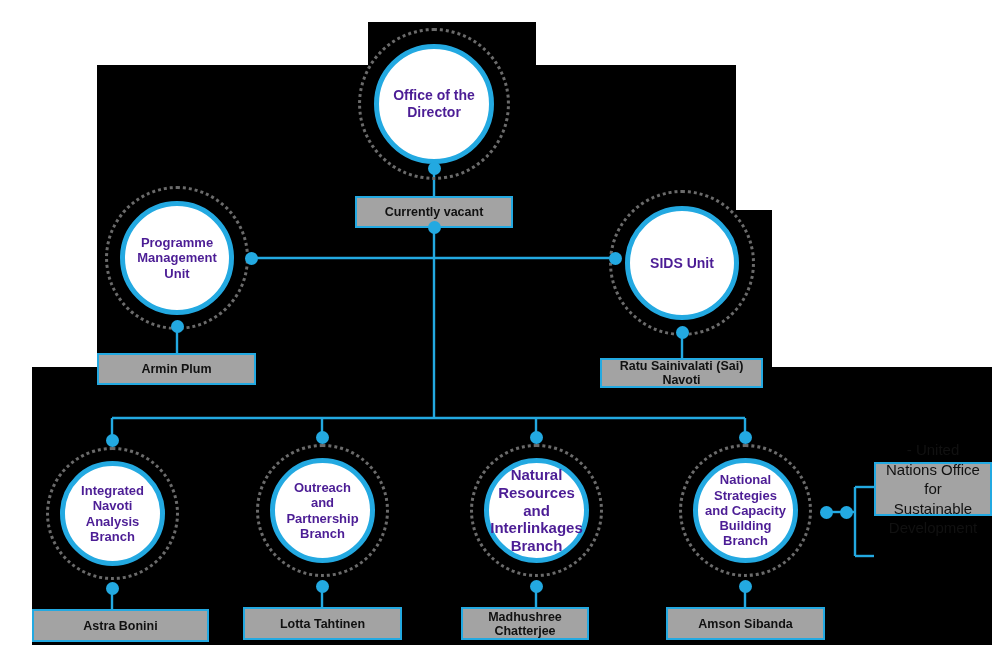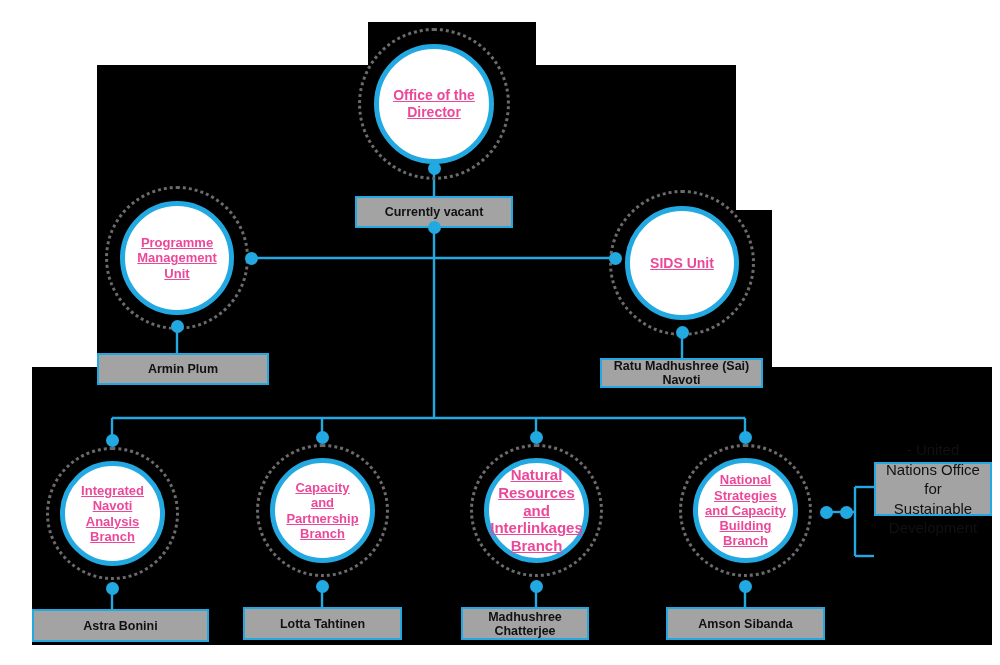--- a/index.html
+++ b/index.html
@@ -48,25 +48,24 @@
     display: flex;
     align-items: center;
     justify-content: center;
     box-sizing: border-box;
     border-radius: 50%;
     background: #ffffff;
     border: 5px solid #23a9e1;
   }
   .node-label {
     text-align: center;
-    color: #ec4899;
+    color: #4c1d95;
     font-weight: bold;
     line-height: 1.18;
     padding: 0 6px;
-    text-decoration: underline;
   }
 
   
   .halo {
     position: absolute;
     z-index: 2;
     border-radius: 50%;
     border: 3px dotted #6b6b6b;
     box-sizing: border-box;
     pointer-events: none;
@@ -170,35 +169,35 @@
   <div class="node" style="left: 120px; top: 201px; width: 114px; height: 114px; border-color: rgb(35, 169, 225);">
     <div class="node-label" style="font-size: 13px;">
         <div>Programme</div>
         <div>Management</div>
         <div>Unit</div>
       </div>
   </div>
   <div class="dot" style="left: 245px; top: 251.5px; background: rgb(35, 169, 225);"></div>
   <div class="dot" style="left: 170.5px; top: 320px; background: rgb(35, 169, 225);"></div>
 
-  <div class="box box-name" style="left: 97px; top: 353px; width: 172px; height: 32px; border-color: rgb(35, 169, 225);">
+  <div class="box box-name" style="left: 97px; top: 353px; width: 159px; height: 32px; border-color: rgb(35, 169, 225);">
     <span>Armin Plum</span>
   </div>
 
   <div class="halo" style="left: 609px; top: 190px; width: 146px; height: 146px; border-color: rgb(107, 107, 107);"></div>
   <div class="node" style="left: 625px; top: 206px; width: 114px; height: 114px; border-color: rgb(35, 169, 225);">
     <div class="node-label" style="font-size: 14px;">
         <div>SIDS Unit</div>
       </div>
   </div>
   <div class="dot" style="left: 609px; top: 251.5px; background: rgb(35, 169, 225);"></div>
   <div class="dot" style="left: 675.5px; top: 326px; background: rgb(35, 169, 225);"></div>
 
   <div class="box box-name" style="left: 600px; top: 358px; width: 163px; height: 30px; border-color: rgb(35, 169, 225);">
-    <span>Ratu Madhushree (Sai) Navoti</span>
+    <span>Ratu Sainivalati (Sai) Navoti</span>
   </div>
 
   <div class="halo" style="left: 46px; top: 447px; width: 133px; height: 133px; border-color: rgb(107, 107, 107);"></div>
   <div class="node" style="left: 60px; top: 461px; width: 105px; height: 105px; border-color: rgb(35, 169, 225); justify-content: center;">
     <div class="node-label" style="font-size: 13px;">
         <div>Integrated</div>
         <div>Navoti</div>
         <div>Analysis</div>
         <div>Branch</div>
       </div>
@@ -206,21 +205,21 @@
   <div class="dot" style="left: 105.5px; top: 434px; background: rgb(35, 169, 225);"></div>
   <div class="dot" style="left: 105.5px; top: 582px; background: rgb(35, 169, 225);"></div>
 
   <div class="box box-name" style="left: 32px; top: 609px; width: 177px; height: 33px; border-color: rgb(35, 169, 225);">
     <span>Astra Bonini</span>
   </div>
 
   <div class="halo" style="left: 256px; top: 444px; width: 133px; height: 133px; border-color: rgb(107, 107, 107);"></div>
   <div class="node" style="left: 270px; top: 458px; width: 105px; height: 105px; border-color: rgb(35, 169, 225);">
     <div class="node-label" style="font-size: 13px;">
-        <div>Capacity</div>
+        <div>Outreach</div>
         <div>and</div>
         <div>Partnership</div>
         <div>Branch</div>
       </div>
   </div>
   <div class="dot" style="left: 315.5px; top: 431px; background: rgb(35, 169, 225);"></div>
   <div class="dot" style="left: 315.5px; top: 580px; background: rgb(35, 169, 225);"></div>
 
   <div class="box box-name" style="left: 243px; top: 607px; width: 159px; height: 33px; border-color: rgb(35, 169, 225);">
     <span>Lotta Tahtinen</span>

